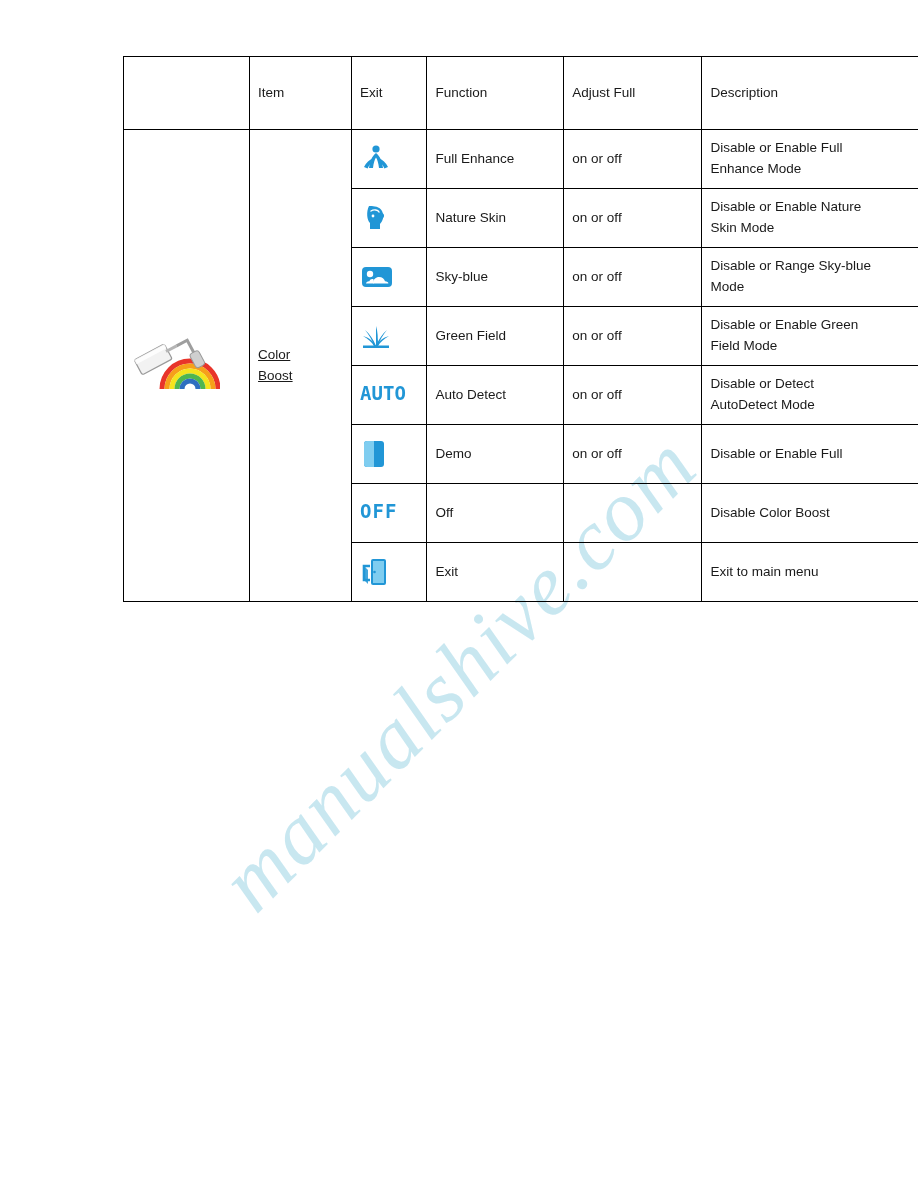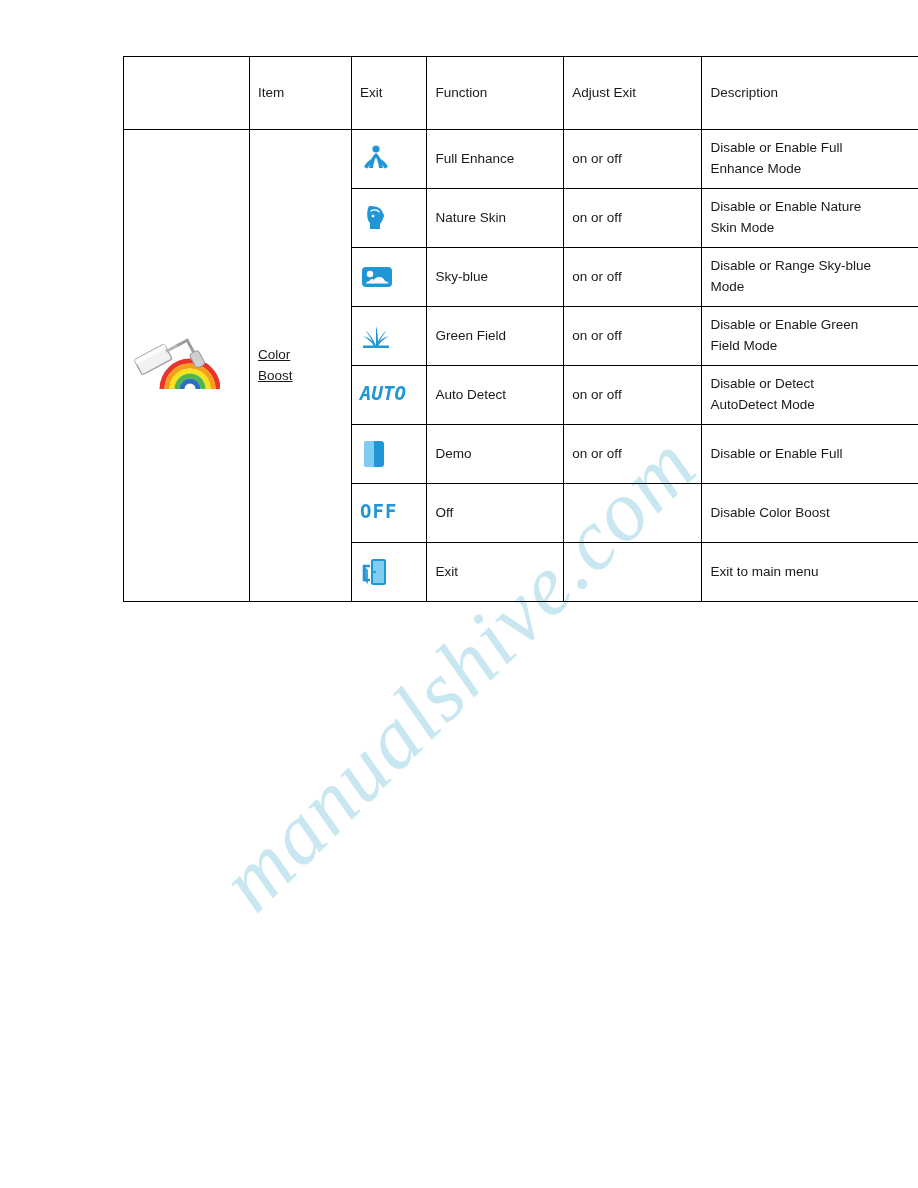--- a/index.html
+++ b/index.html
@@ -91,21 +91,20 @@
     vertical-align: middle;
     line-height: 0;
   }
   .auto-text {
     font-family: "DejaVu Sans Mono", monospace;
     font-weight: bold;
     font-size: 19px;
     color: #2196d6;
     letter-spacing: 0px;
     line-height: 1;
-    font-style: italic;
   }
   .off-text {
     font-family: "DejaVu Sans Mono", monospace;
     font-weight: bold;
     font-size: 19px;
     color: #2196d6;
     letter-spacing: 1px;
     line-height: 1;
   }
   .label-2line { line-height: 1.8; }
@@ -125,21 +124,21 @@
     <col class="col-func">
     <col class="col-adj">
     <col class="col-desc">
   </colgroup>
   <thead>
     <tr>
       <td></td>
       <td>Item</td>
       <td>Exit</td>
       <td>Function</td>
-      <td>Adjust Exit</td>
+      <td>Adjust Full</td>
       <td>Description</td>
     </tr>
   </thead>
   <tbody>
 
     <tr class="row-body">
       <td class="span-cell icon-cell" rowspan="8">
         <span class="ico">
           <svg width="88" height="62" viewBox="0 0 88 62" xmlns="http://www.w3.org/2000/svg">
 

